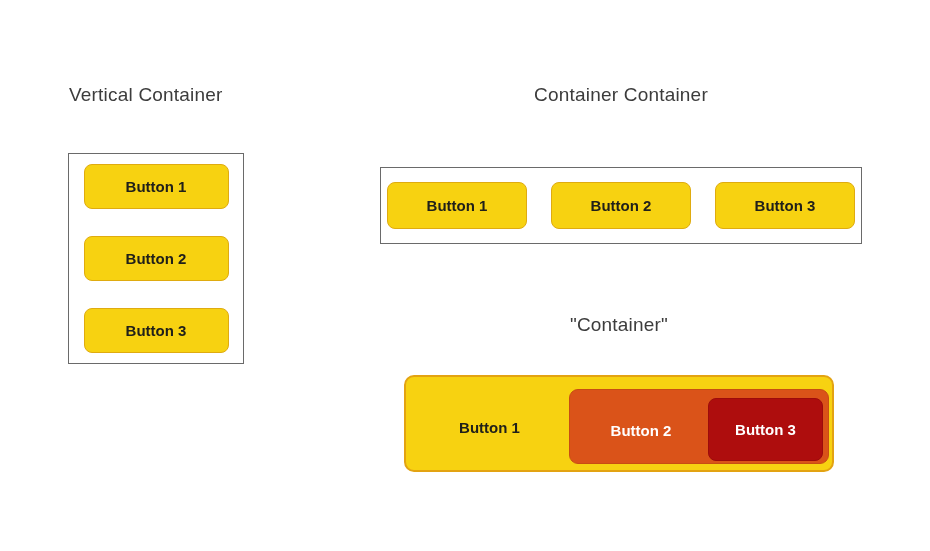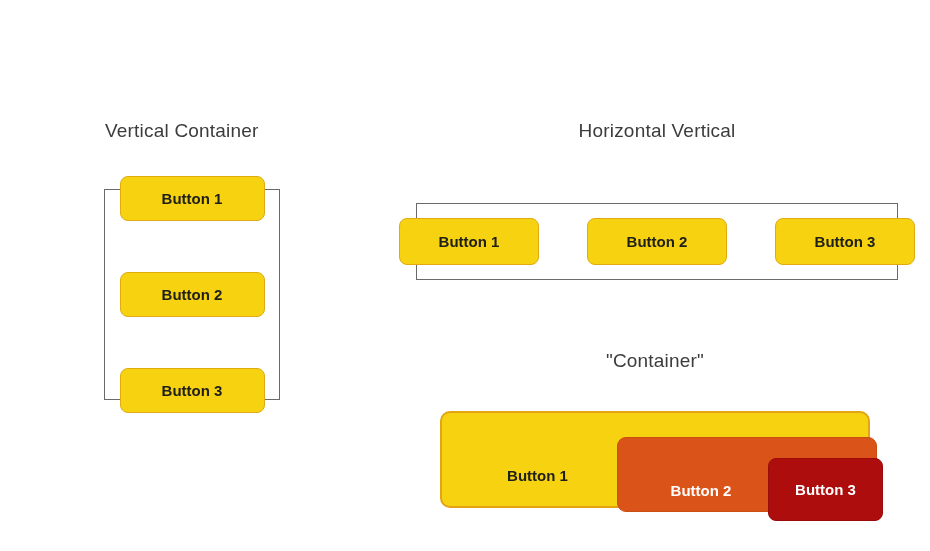--- a/index.html
+++ b/index.html
@@ -1,15 +1,15 @@
 <!DOCTYPE html>
 <html><head>
 <meta charset="utf-8">
 <style>
-  * { margin: 16px; padding: 0; box-sizing: border-box; }
+  * { margin: 4px; padding: 0; box-sizing: border-box; }
   html, body { width: 930px; height: 551px; }
   body {
     position: relative;
     background: #ffffff;
     font-family: "Liberation Sans", sans-serif;
     overflow: hidden;
   }
   .title {
     position: absolute;
     font-size: 19px;
@@ -103,21 +103,21 @@
     display: flex; align-items: center; justify-content: center;
     color: #ffffff; font-size: 15px; font-weight: 700;
     cursor: pointer;
   }
 </style>
 </head>
 <body>
 
 <div class="title" id="title-vertical">Vertical Container</div>
 
-<div class="title" id="title-horizontal">Horizontal Vertical</div>
+<div class="title" id="title-horizontal">Container Container</div>
 
 <div class="title" id="title-nested">"Container"</div>
 
 <div class="outline-box" id="vbox">
   <div class="yellow-btn">Button 1</div>
   <div class="yellow-btn">Button 2</div>
   <div class="yellow-btn">Button 3</div>
 </div>
 
 <div class="outline-box" id="hbox">

